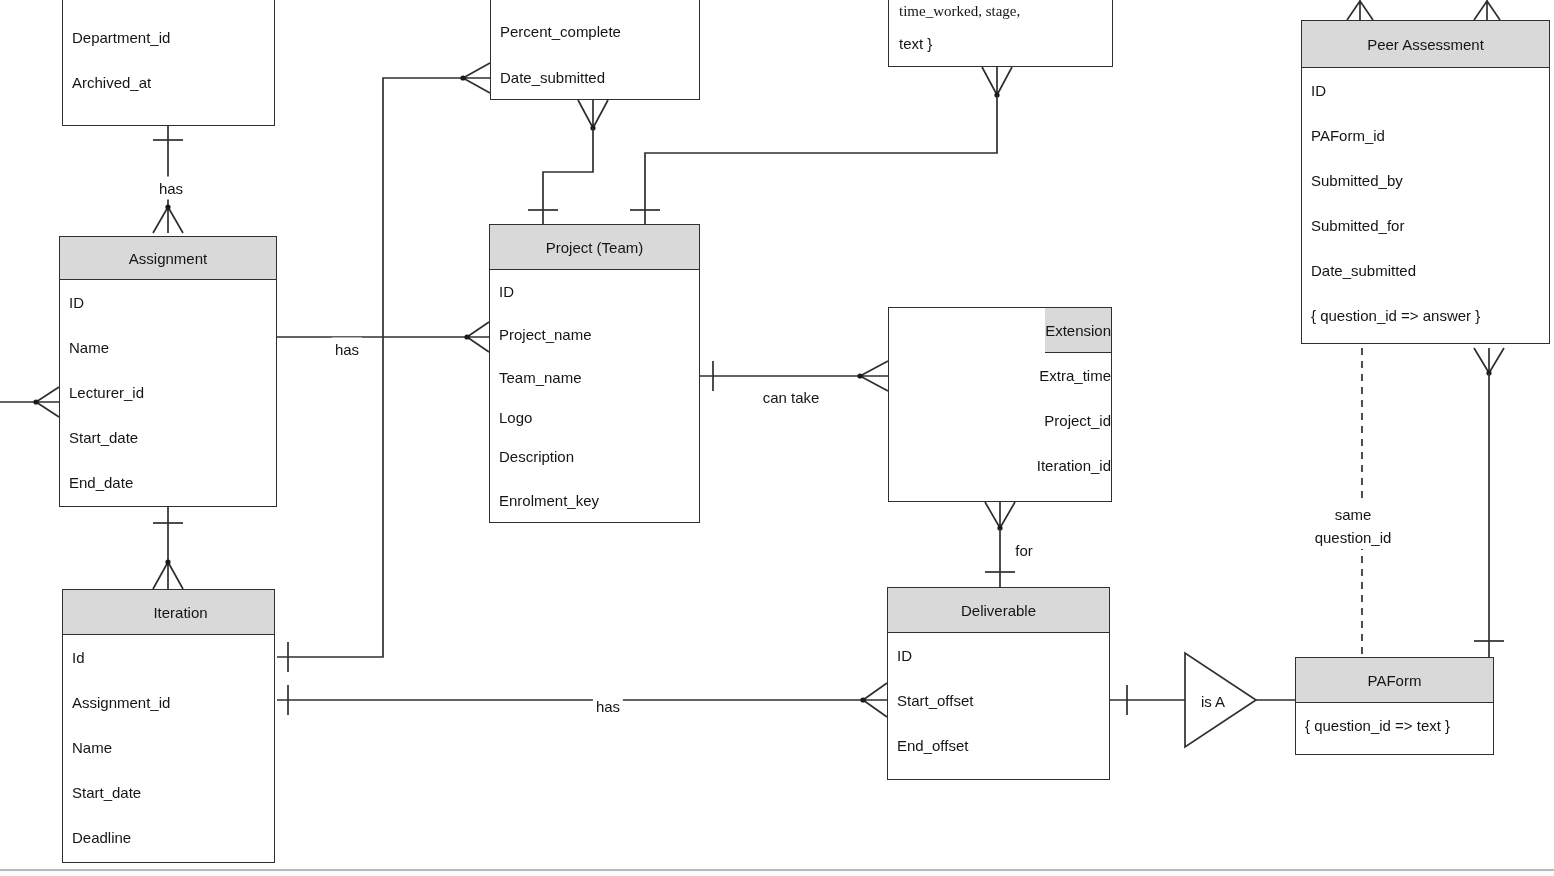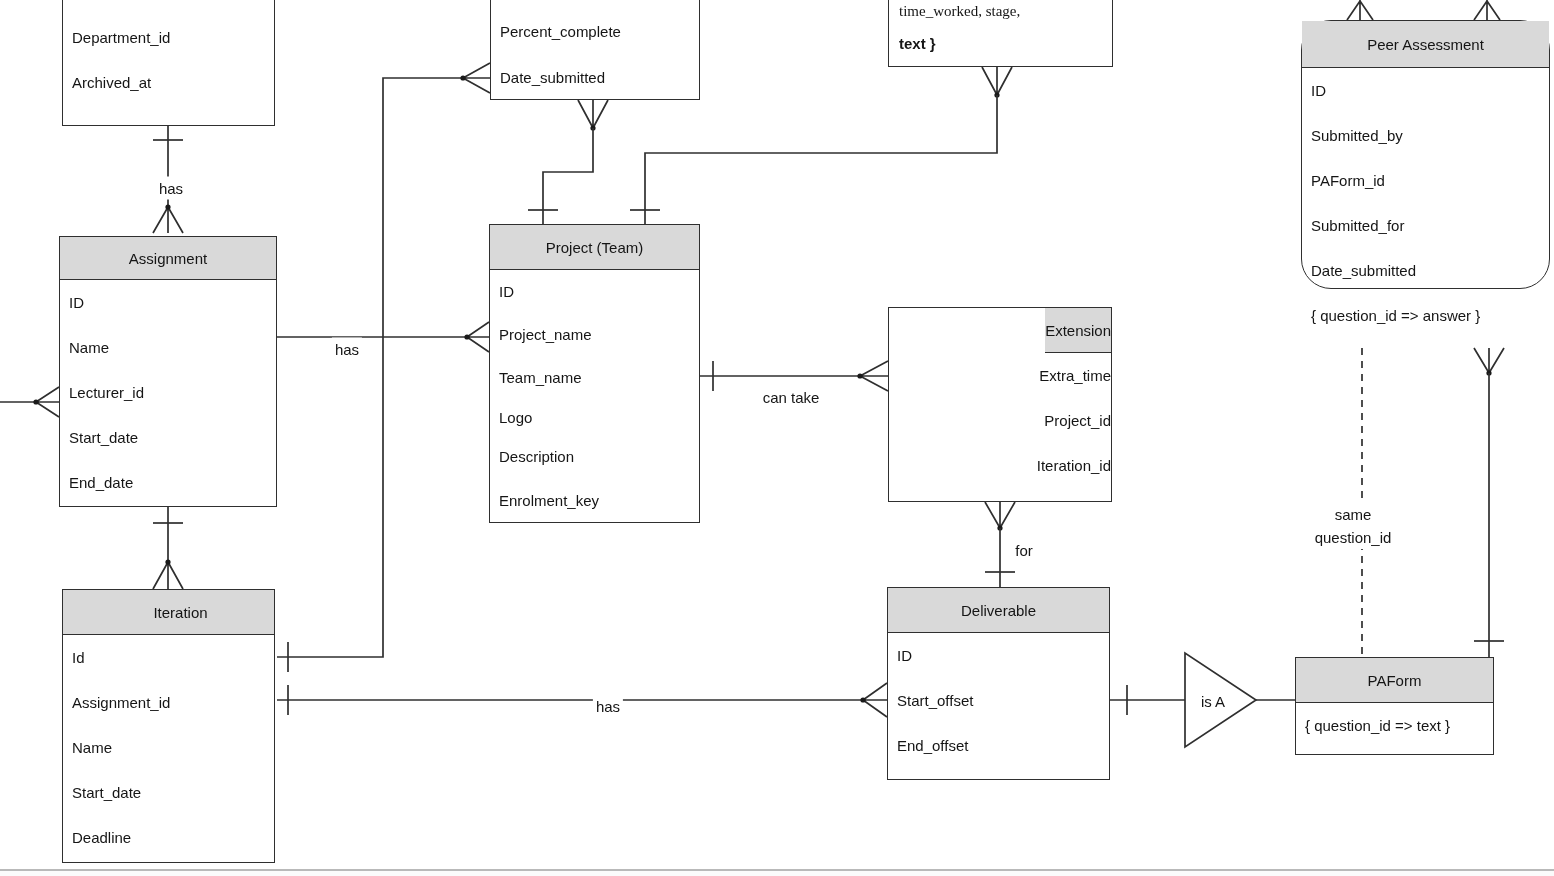--- a/index.html
+++ b/index.html
@@ -143,21 +143,21 @@
     <div class="erow-abs" style="top:123px;">Archived_at</div>
   </div>
 
   <div class="entity" style="left:490px;top:-40px;width:210px;height:140px;">
     <div class="erow-abs" style="top:62px;">Percent_complete</div>
     <div class="erow-abs" style="top:108px;">Date_submitted</div>
   </div>
 
   <div class="entity" style="left:888px;top:-35px;width:225px;height:102px;">
     <div class="erow-abs" style="top:37px;left:10px;font-family:Liberation Serif, serif;">time_worked, stage,</div>
-    <div class="erow-abs" style="top:69px;left:10px;font-weight:bold;">text }</div>
+    <div class="erow-abs" style="top:69px;left:10px;">text }</div>
   </div>
 
   <div class="entity" style="left:59px;top:236px;width:218px;height:271px;">
     <div class="ehead" style="height:42px;">Assignment</div>
     <div class="erow" style="height:45px;">ID</div>
     <div class="erow" style="height:45px;">Name</div>
     <div class="erow" style="height:45px;">Lecturer_id</div>
     <div class="erow" style="height:45px;">Start_date</div>
     <div class="erow" style="height:45px;">End_date</div>
   </div>
@@ -188,25 +188,25 @@
     <div class="erow" style="height:45px;">Iteration_id</div>
   </div>
 
   <div class="entity" style="left:887px;top:587px;width:223px;height:193px;">
     <div class="ehead" style="height:44px;">Deliverable</div>
     <div class="erow" style="height:45px;">ID</div>
     <div class="erow" style="height:45px;">Start_offset</div>
     <div class="erow" style="height:45px;">End_offset</div>
   </div>
 
-  <div class="entity" style="left:1301px;top:20px;width:249px;height:269px;border-radius:30px;">
+  <div class="entity" style="left:1301px;top:20px;width:249px;height:324px;">
     <div class="ehead" style="height:46px;">Peer Assessment</div>
     <div class="erow" style="height:45px;">ID</div>
+    <div class="erow" style="height:45px;">PAForm_id</div>
     <div class="erow" style="height:45px;">Submitted_by</div>
-    <div class="erow" style="height:45px;">PAForm_id</div>
     <div class="erow" style="height:45px;">Submitted_for</div>
     <div class="erow" style="height:45px;">Date_submitted</div>
     <div class="erow" style="height:45px;">{ question_id =&gt; answer }</div>
   </div>
 
   <div class="entity" style="left:1295px;top:657px;width:199px;height:98px;">
     <div class="ehead" style="height:44px;">PAForm</div>
     <div class="erow" style="height:45px;">{ question_id =&gt; text }</div>
   </div>
 

